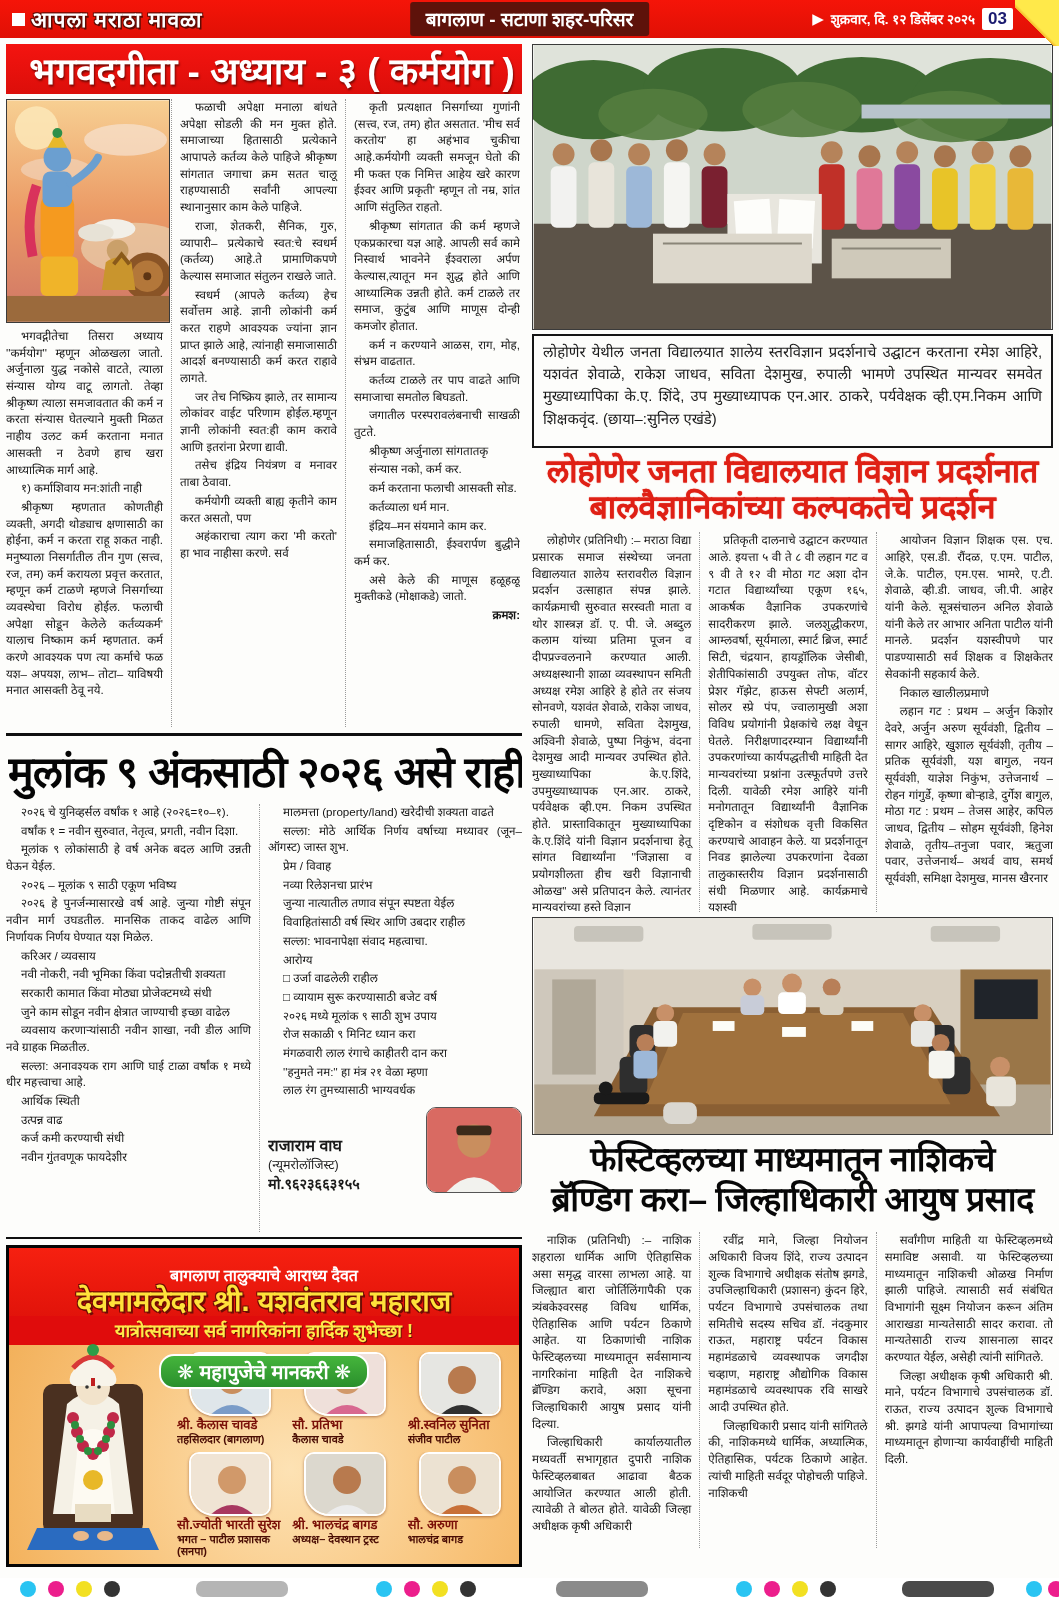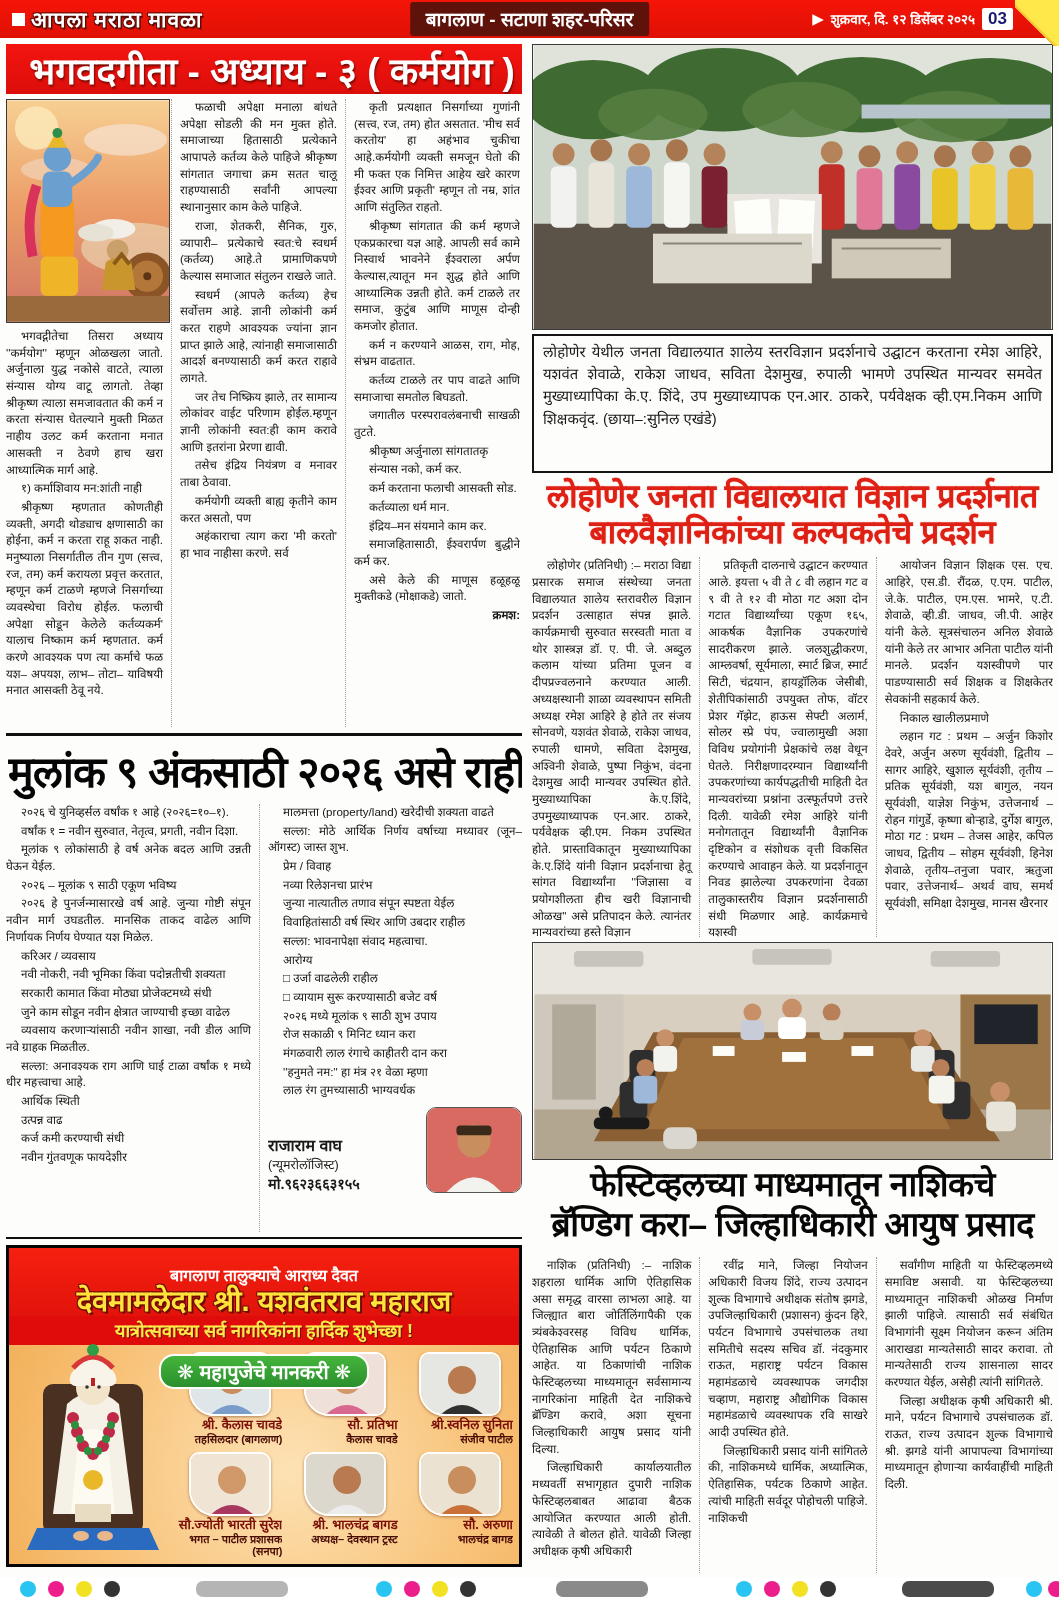--- a/index.html
+++ b/index.html
@@ -67,30 +67,30 @@
   .ad-line2 { color: #ffe23a; font-weight: 700; font-size: 29px; line-height: 1.05;
     text-shadow: 2px 2px 0 #6e0c04, -1px -1px 0 #6e0c04, 1px -1px 0 #6e0c04, -1px 1px 0 #6e0c04; }
   .ad-line3 { background: #e00c0c; color: #ffe94a; font-weight: 700; font-size: 18px;
     padding: 2px 0 3px; text-shadow: 1px 1px 0 #6e0c04; }
   .ad-badge { position: relative; margin: 9px auto 0; width: fit-content;
     background: linear-gradient(#45b53c,#2a8f2c); border: 2px solid #fff; border-radius: 15px;
     color: #fff; font-weight: 700; font-size: 20px; padding: 2px 16px; z-index: 3; }
   .statue { position: absolute; left: 8px; top: 66px; z-index: 2; }
   .ad-grid { position: absolute; left: 168px; right: 6px; top: 104px; bottom: 2px;
     display: grid; grid-template-columns: repeat(3, 1fr); column-gap: 10px; row-gap: 2px; }
-  .ad-cell { text-align: right; overflow: hidden; }
+  .ad-cell { text-align: left; overflow: hidden; }
   .ad-photo { width: 82px; height: 64px; margin: 0 auto; border: 2px solid #fff;
     border-radius: 10px 10px 10px 26px; overflow: hidden; box-shadow: 0 1px 3px rgba(90,20,0,.45); }
   .ad-name { color: #7a1008; font-weight: 700; font-size: 13px; line-height: 1.12; margin-top: 2px; }
   .ad-title { color: #4a0d04; font-weight: 700; font-size: 11px; line-height: 1.1; }
 
   
   .right { position: absolute; left: 532px; top: 44px; width: 521px; }
   .caption-box { margin-top: 4px; border: 2px solid #151515; padding: 5px 9px;
-    font-size: 14.8px; line-height: 1.5; text-align: justify; height: 139px; overflow: hidden; }
+    font-size: 14.8px; line-height: 1.5; text-align: justify; height: 114px; overflow: hidden; }
   .sci-headline { margin-top: 5px; text-align: center; color: #df2015; font-weight: 700;
     font-size: 32px; line-height: 1.13; text-shadow: 0 0 1px #df2015; }
   .sci-cols { margin-top: 7px; height: 380px; }
   .sci-cols .col, .fest-cols .col { width: 169px; }
   .fest-headline { margin-top: 5px; text-align: center; color: #070707; font-weight: 700;
     font-size: 34px; line-height: 1.16; letter-spacing: -0.5px; }
   .fest-cols { margin-top: 13px; height: 316px; }
 
   
   .regstrip { position: absolute; left: 0; top: 1578px; width: 1059px; height: 22px; background: #fff; }

